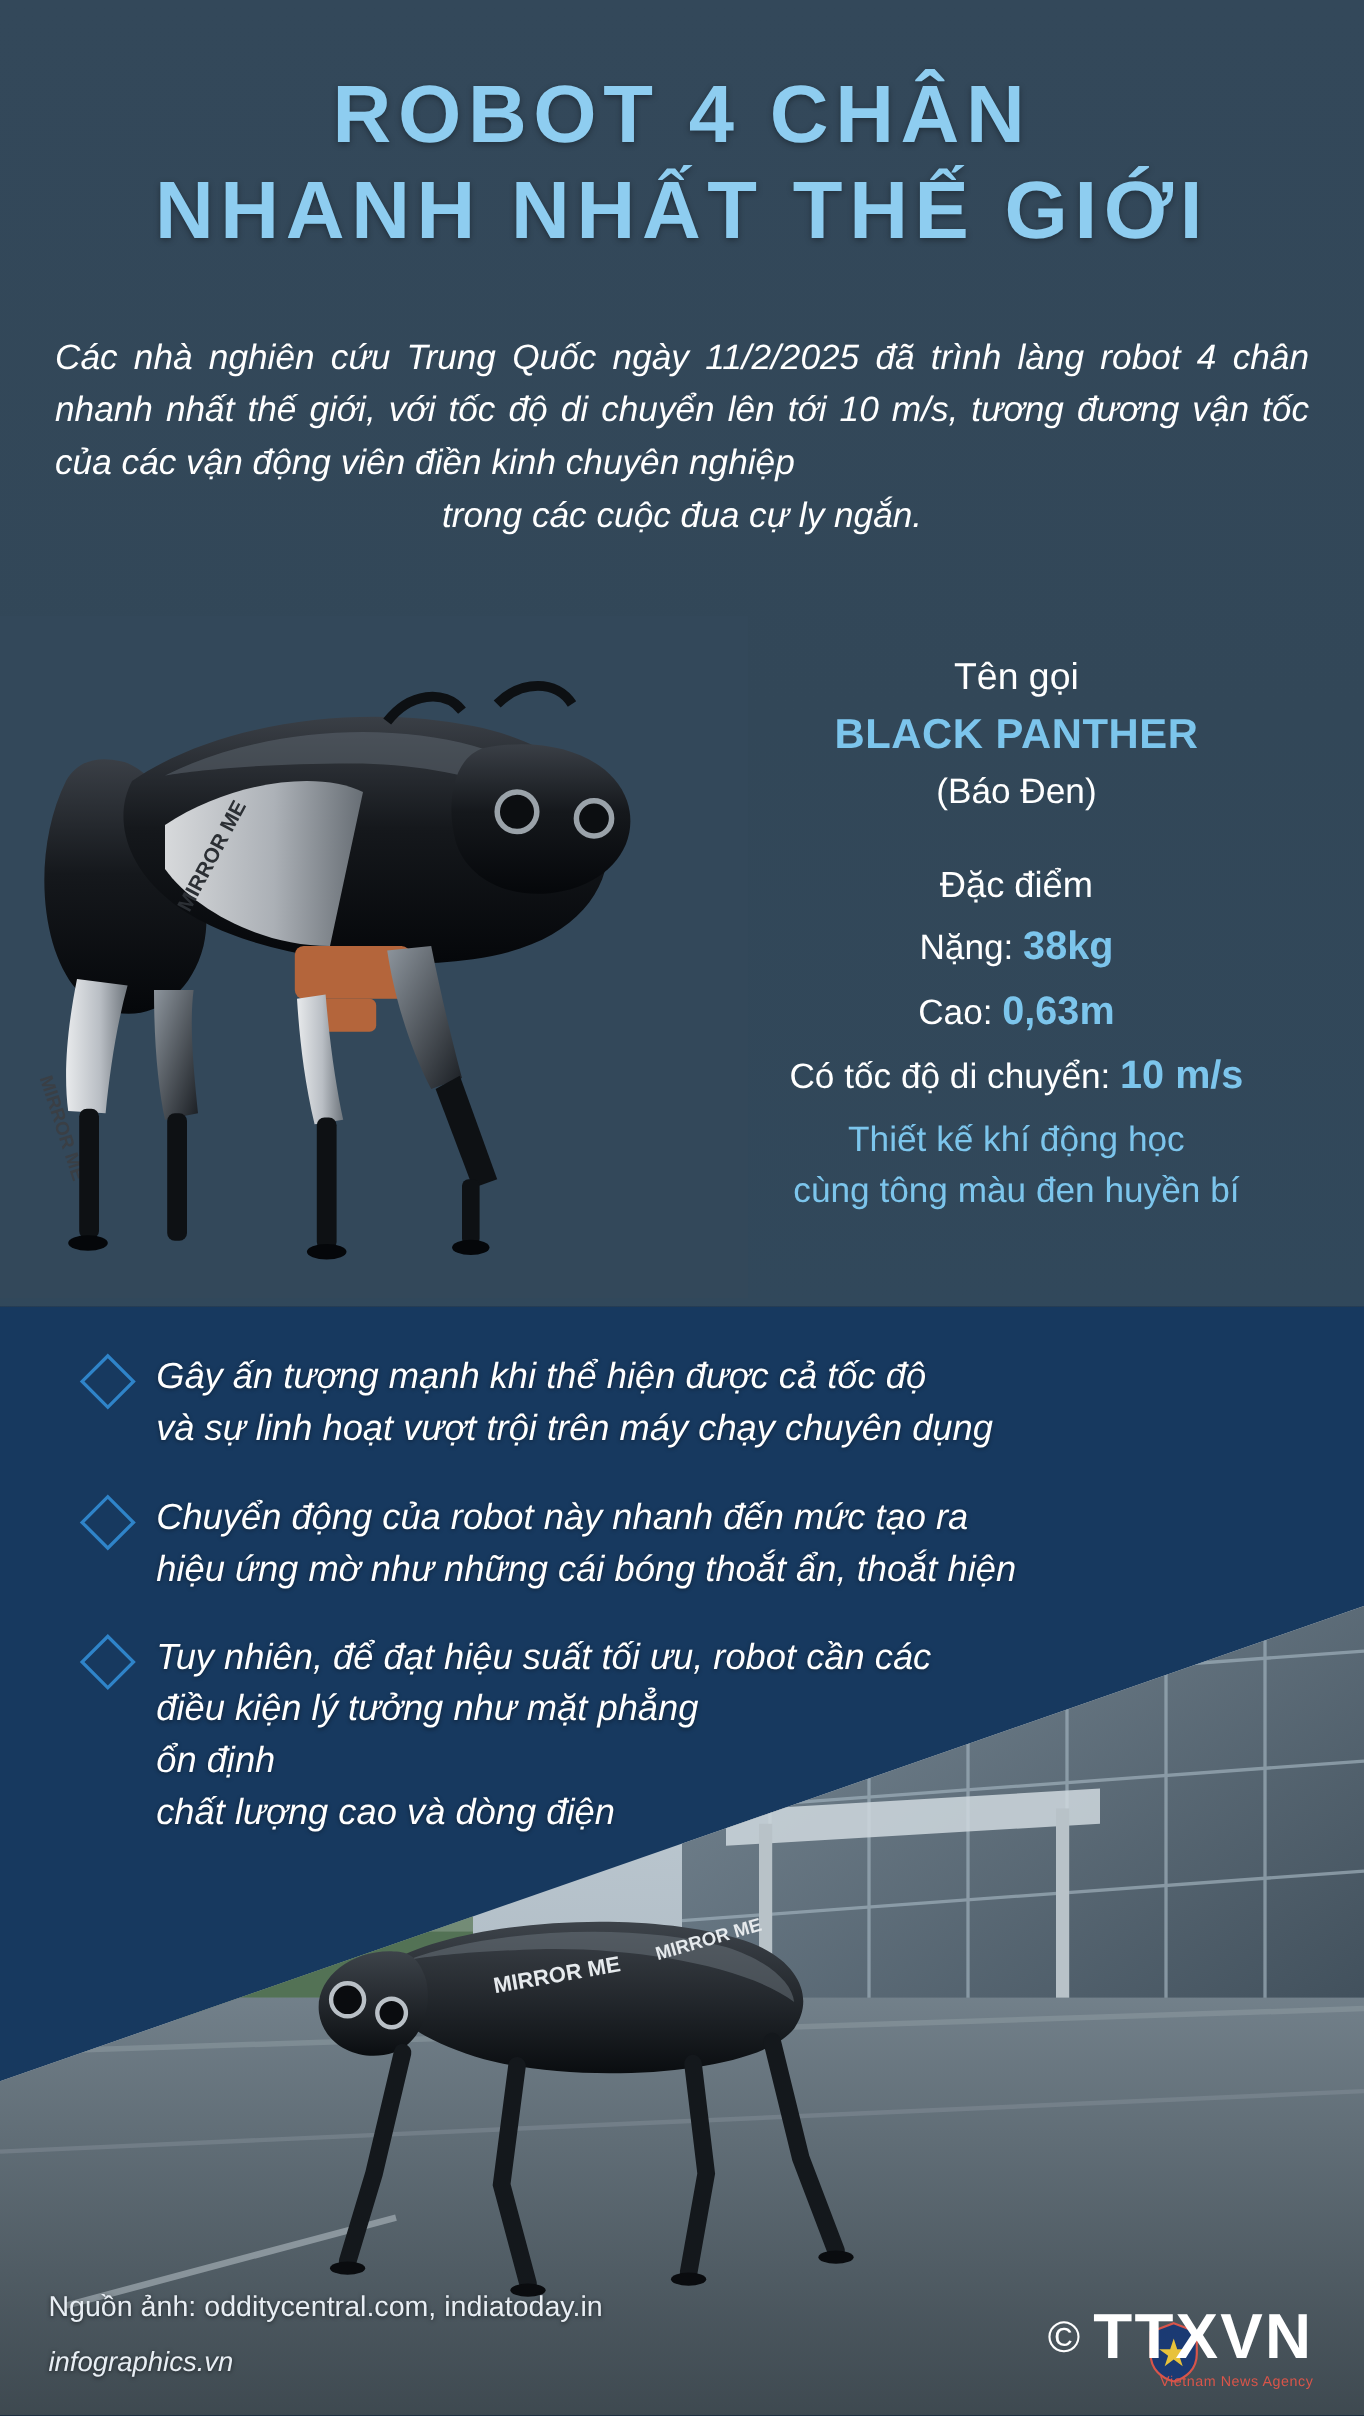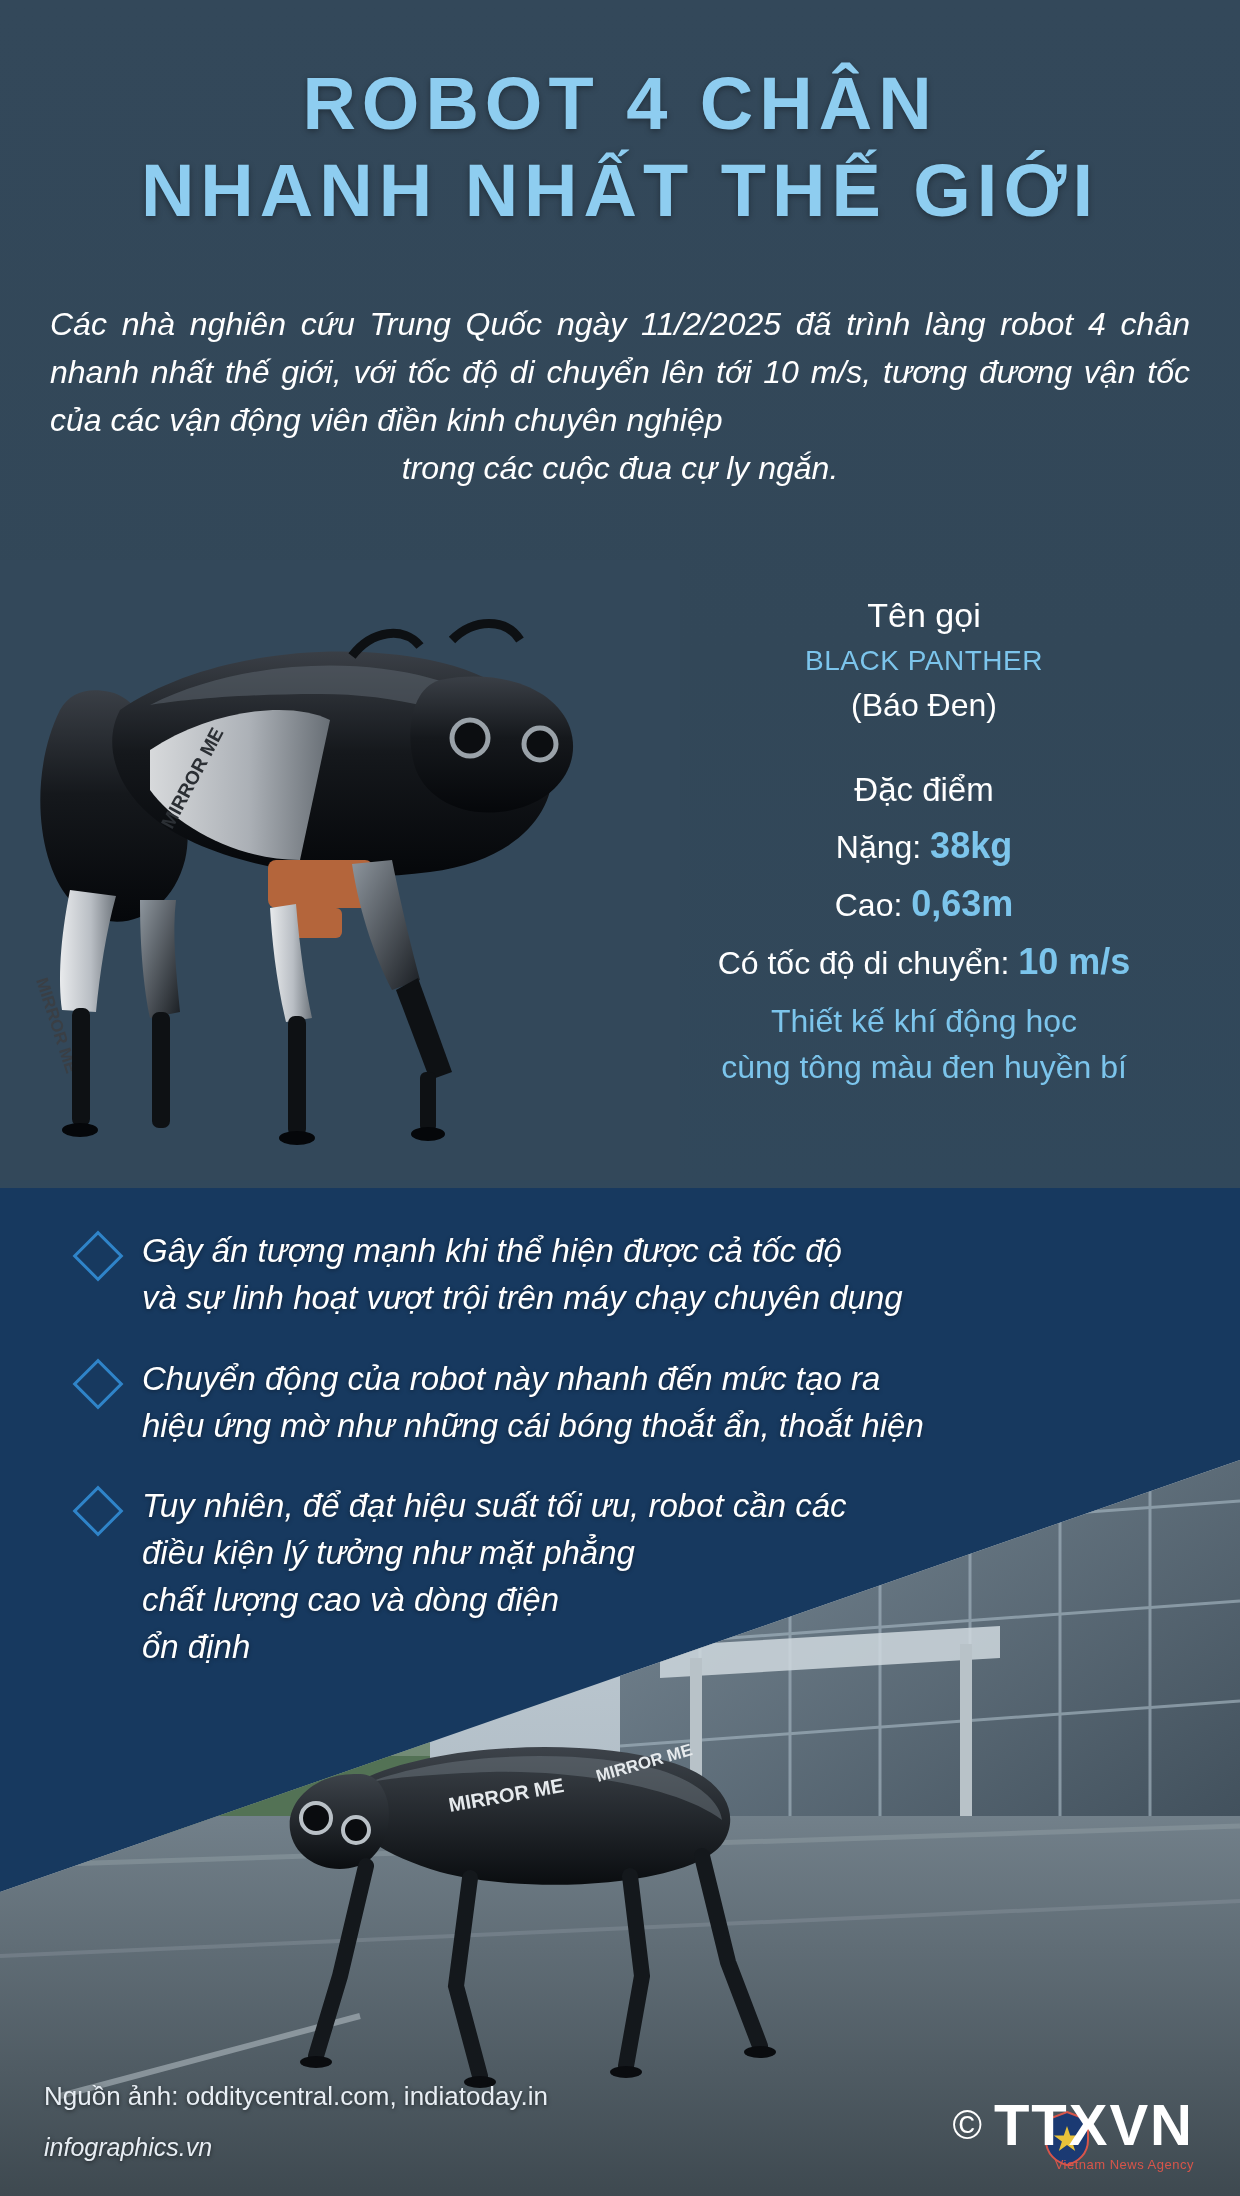--- a/index.html
+++ b/index.html
@@ -68,22 +68,22 @@
   .spec {
     position: absolute;
     right: 36px; top: 590px;
     width: 560px;
     text-align: center;
     color: #ffffff;
   }
   .spec .lbl { font-size: 34px; line-height: 1.5; }
   .spec .name {
     color: #7cc5ec;
-    font-size: 28px;
-    font-weight: normal;
+    font-size: 38px;
+    font-weight: bold;
     line-height: 1.45;
     letter-spacing: .5px;
   }
   .spec .alias { font-size: 32px; line-height: 1.45; }
   .spec .feat-head { font-size: 33px; margin-top: 36px; line-height: 1.6; }
   .spec-row {
     font-size: 32px;
     line-height: 1.62;
   }
   .spec-row .v {
@@ -382,22 +382,22 @@
           <div>Chuyển động của robot này nhanh đến mức tạo ra</div>
           <div>hiệu ứng mờ như những cái bóng thoắt ẩn, thoắt hiện</div>
         </div>
       </div>
 
       <div class="bullet">
         <span class="diamond"></span>
         <div class="bullet-text">
           <div>Tuy nhiên, để đạt hiệu suất tối ưu, robot cần các</div>
           <div>điều kiện lý tưởng như mặt phẳng</div>
+          <div>ổn định</div>
           <div>chất lượng cao và dòng điện</div>
-          <div>ổn định</div>
         </div>
       </div>
 
     </div>
 
     <div class="source">Nguồn ảnh: odditycentral.com, indiatoday.in</div>
     <div class="site">infographics.vn</div>
 
     <svg class="logo-emblem" viewBox="0 0 46 56">
       <path d="M23 2 L44 10 V30 C44 44 34 52 23 55 C12 52 2 44 2 30 V10 Z" fill="#1b3a73" stroke="#d8554a" stroke-width="2"></path>

